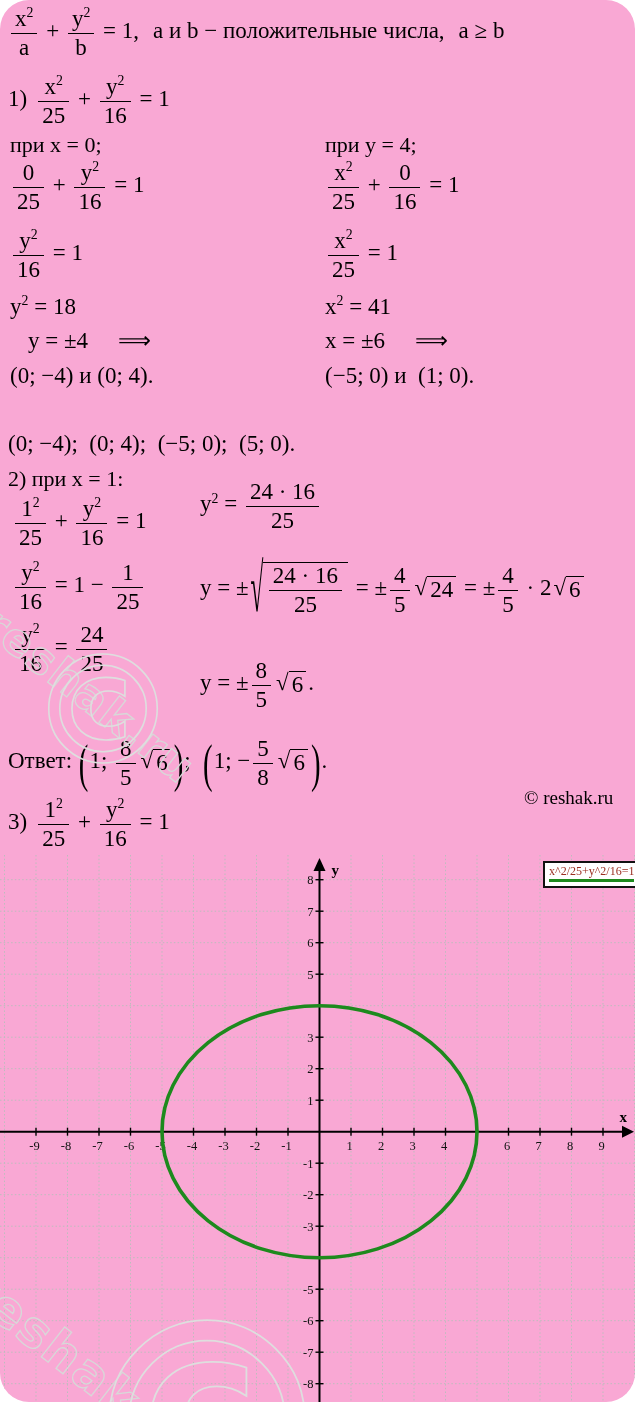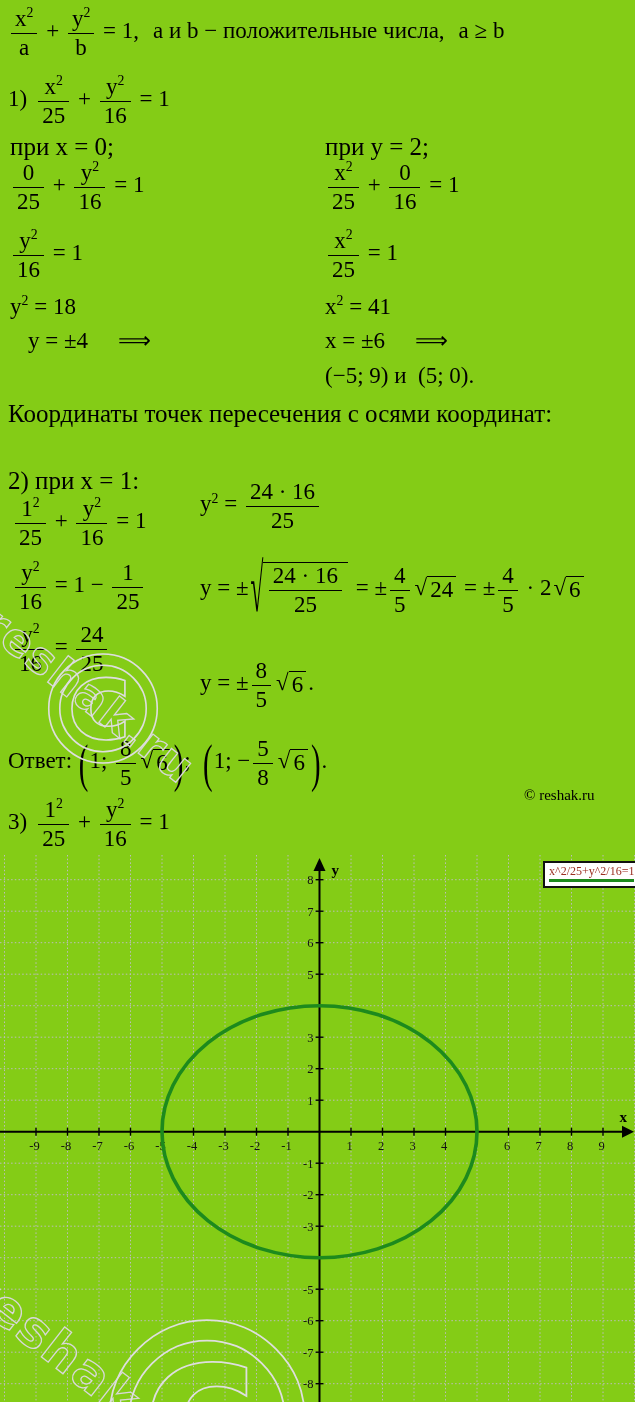--- a/index.html
+++ b/index.html
@@ -1,32 +1,32 @@
 <!DOCTYPE html>
 <html><head>
 <meta charset="utf-8">
 <style>
   html,body{margin:0;padding:0;background:#fff;}
-  #page{position:relative;width:635px;height:1402px;background:#84cc16;overflow:hidden;
-        font-family:"Liberation Serif",serif;color:#000;}
+  #page{position:relative;width:635px;height:1402px;background:#f9a8d4;overflow:hidden;
+        font-family:"Liberation Serif",serif;color:#000;border-radius:29px;}
   .mline{position:absolute;font-size:23px;line-height:1.25;white-space:pre;color:#000;}
-  .mline.small{font-size:25px;}
+  .mline.small{font-size:22px;}
   .sp{display:inline-block;}
   .frac{display:inline-block;vertical-align:middle;text-align:center;margin:0 3px;line-height:1.05;}
   .frac .n{display:block;border-bottom:1.7px solid #000;padding:1px 4px 2px;}
   .frac .d{display:block;padding:2px 4px 0;}
   sup{font-size:60%;line-height:0;vertical-align:super;}
   .sqrt{display:inline-flex;vertical-align:middle;align-items:flex-start;margin:0 2px;}
   .sqrt .rad{line-height:1.05;}
   .sqrt .sqc{border-top:1.7px solid #000;padding:0 3px;line-height:1.15;}
   .sqrt.tall{align-items:center;}
   .sqrt.tall .rad{display:inline-block;transform:scaleY(2.9);transform-origin:50% 50%;font-size:1.02em;width:0.52em;line-height:1;}
   .sqrt.tall .sqc{border-top:1.9px solid #000;}
   .bigp{display:inline-block;vertical-align:middle;transform:scaleY(1.8);font-size:1.25em;line-height:1;margin:0 1px;}
-  #copyright{position:absolute;left:524px;top:787px;font-size:15px;}
+  #copyright{position:absolute;left:524px;top:787px;font-size:19px;}
   
   #graph{position:absolute;left:0;top:855px;width:635px;height:547px;}
   #graph svg{position:absolute;left:0;top:0;}
   .grid{stroke:#bdbdbd;stroke-width:1;stroke-dasharray:1.5 2.2;}
   .axis{stroke:#000;stroke-width:2;}
   .tick{stroke:#000;stroke-width:1.4;}
   .arrow{fill:#000;stroke:none;}
   .ticklab{font-family:"Liberation Serif",serif;font-size:12.5px;fill:#111;}
   .axlab{font-family:"Liberation Serif",serif;font-size:15px;font-weight:bold;fill:#000;}
   .curve{fill:none;}
@@ -48,29 +48,30 @@
 <div id="page">
 
   <div class="mline" style="left:8px;top:6px"><span class="frac"><span class="n"><span>x</span><sup>2</sup></span><span class="d"><span>a</span></span></span><span> + </span><span class="frac"><span class="n"><span>y</span><sup>2</sup></span><span class="d"><span>b</span></span></span><span> = 1,</span><span class="sp" style="width: 14px;"></span><span>а и b − положительные числа,</span><span class="sp" style="width: 14px;"></span><span>a ≥ b</span></div>
   <div class="mline" style="left:8px;top:74px"><span>1)</span><span class="sp" style="width: 8px;"></span><span class="frac"><span class="n"><span>x</span><sup>2</sup></span><span class="d"><span>25</span></span></span><span> + </span><span class="frac"><span class="n"><span>y</span><sup>2</sup></span><span class="d"><span>16</span></span></span><span> = 1</span></div>
 
   <div class="mline small" style="left:10px;top:131px"><span>при x = 0;</span></div>
   <div class="mline" style="left:10px;top:160px"><span class="frac"><span class="n"><span>0</span></span><span class="d"><span>25</span></span></span><span> + </span><span class="frac"><span class="n"><span>y</span><sup>2</sup></span><span class="d"><span>16</span></span></span><span> = 1</span></div>
   <div class="mline" style="left:10px;top:228px"><span class="frac"><span class="n"><span>y</span><sup>2</sup></span><span class="d"><span>16</span></span></span><span> = 1</span></div>
   <div class="mline" style="left:10px;top:293px"><span>y</span><sup>2</sup><span> = 18</span></div>
   <div class="mline" style="left:28px;top:327px"><span>y = ±4</span><span class="sp" style="width: 30px;"></span><span>⟹</span></div>
-
-  <div class="mline small" style="left:325px;top:131px"><span>при y = 2;</span></div>
+  <div class="mline" style="left:10px;top:362px"><span>(0; −4) и (0; 4).</span></div>
+
+  <div class="mline small" style="left:325px;top:131px"><span>при y = 4;</span></div>
   <div class="mline" style="left:325px;top:160px"><span class="frac"><span class="n"><span>x</span><sup>2</sup></span><span class="d"><span>25</span></span></span><span> + </span><span class="frac"><span class="n"><span>0</span></span><span class="d"><span>16</span></span></span><span> = 1</span></div>
   <div class="mline" style="left:325px;top:228px"><span class="frac"><span class="n"><span>x</span><sup>2</sup></span><span class="d"><span>25</span></span></span><span> = 1</span></div>
   <div class="mline" style="left:325px;top:293px"><span>x</span><sup>2</sup><span> = 41</span></div>
   <div class="mline" style="left:325px;top:327px"><span>x = ±6</span><span class="sp" style="width: 30px;"></span><span>⟹</span></div>
-  <div class="mline" style="left:325px;top:362px"><span>(−5; 9) и  (5; 0).</span></div>
-
-  <div class="mline small" style="left:8px;top:398px"><span>Координаты точек пересечения с осями координат:</span></div>
+  <div class="mline" style="left:325px;top:362px"><span>(−5; 0) и  (1; 0).</span></div>
+
+  <div class="mline" style="left:8px;top:430px"><span>(0; −4);  (0; 4);  (−5; 0);  (5; 0).</span></div>
   <div class="mline small" style="left:8px;top:465px"><span>2) при x = 1:</span></div>
 
   <div class="mline" style="left:12px;top:496px"><span class="frac"><span class="n"><span>1</span><sup>2</sup></span><span class="d"><span>25</span></span></span><span> + </span><span class="frac"><span class="n"><span>y</span><sup>2</sup></span><span class="d"><span>16</span></span></span><span> = 1</span></div>
   <div class="mline" style="left:12px;top:560px"><span class="frac"><span class="n"><span>y</span><sup>2</sup></span><span class="d"><span>16</span></span></span><span> = 1 − </span><span class="frac"><span class="n"><span>1</span></span><span class="d"><span>25</span></span></span></div>
   <div class="mline" style="left:12px;top:622px"><span class="frac"><span class="n"><span>y</span><sup>2</sup></span><span class="d"><span>16</span></span></span><span> = </span><span class="frac"><span class="n"><span>24</span></span><span class="d"><span>25</span></span></span></div>
 
   <div class="mline" style="left:200px;top:479px"><span>y</span><sup>2</sup><span> = </span><span class="frac"><span class="n"><span>24 · 16</span></span><span class="d"><span>25</span></span></span></div>
   <div class="mline" style="left:200px;top:562px"><span>y = ±</span><span class="sqrt tall"><span class="rad">√</span><span class="sqc"><span class="frac"><span class="n"><span>24 · 16</span></span><span class="d"><span>25</span></span></span></span></span><span> = ±</span><span class="frac"><span class="n"><span>4</span></span><span class="d"><span>5</span></span></span><span class="sqrt"><span class="rad">√</span><span class="sqc"><span>24</span></span></span><span> = ±</span><span class="frac"><span class="n"><span>4</span></span><span class="d"><span>5</span></span></span><span> · 2</span><span class="sqrt"><span class="rad">√</span><span class="sqc"><span>6</span></span></span></div>
   <div class="mline" style="left:200px;top:658px"><span>y = ±</span><span class="frac"><span class="n"><span>8</span></span><span class="d"><span>5</span></span></span><span class="sqrt"><span class="rad">√</span><span class="sqc"><span>6</span></span></span><span>.</span></div>
 

